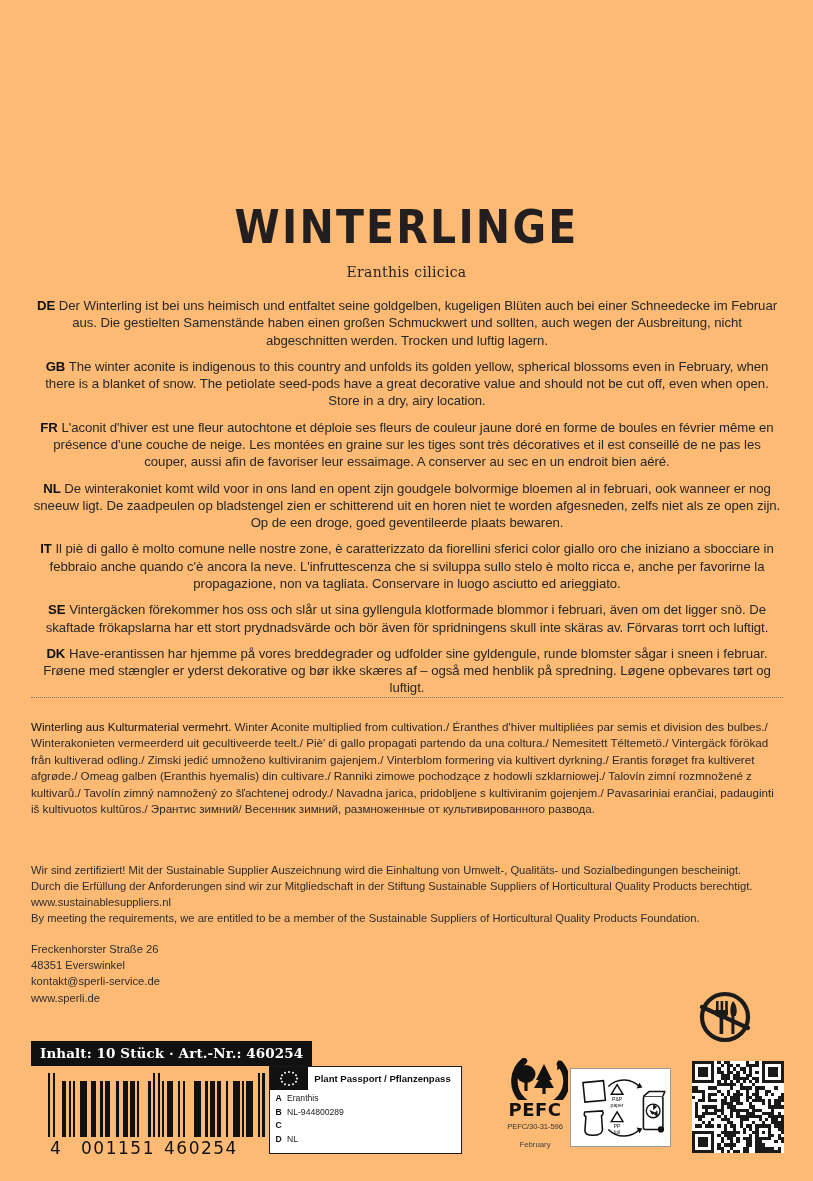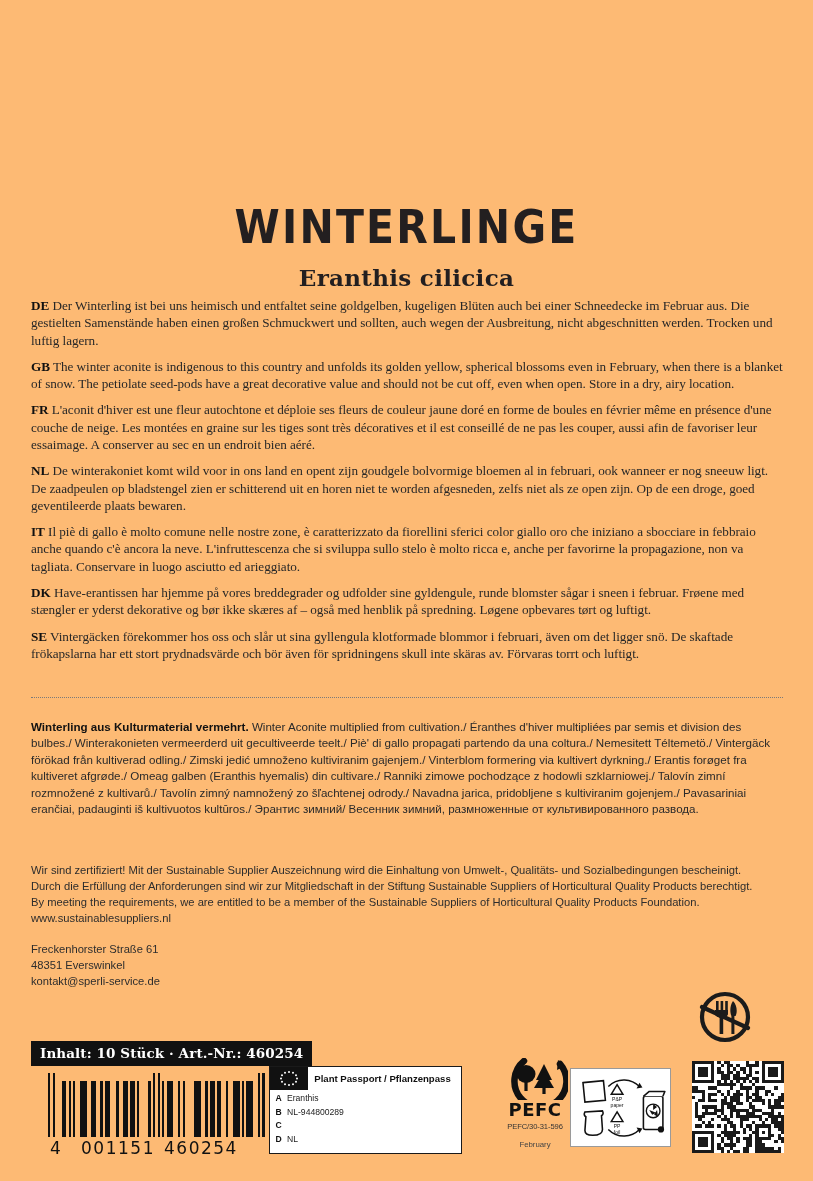--- a/index.html
+++ b/index.html
@@ -33,42 +33,41 @@
     font-size: 41px;
     font-weight: 600;
     letter-spacing: 2.2px;
     color: #231f20;
     line-height: 1;
     transform: scaleY(1.12);
     transform-origin: center top;
   }
   .product-subtitle {
     font-family: "DejaVu Serif", serif;
-    font-size: 23px;
-    font-weight: 700;
+    font-size: 14px;
+    font-weight: 400;
     color: #231f20;
     margin-top: 18px;
     letter-spacing: 0.3px;
   }
 
   
   .desc-block {
     position: absolute;
     left: 31px;
     top: 297px;
     width: 752px;
   }
   .desc-para {
     font-size: 13.2px;
     line-height: 1.31;
     color: #272727;
     margin-bottom: 9px;
-    text-align: left;
+    text-align: center;
     letter-spacing: -0.05px;
-    font-family: Liberation Serif, serif;
   }
   .desc-para:last-child { margin-bottom: 0; }
   .lang-code {
     font-weight: 700;
     color: #111;
   }
 
   
   .dotted-rule {
     position: absolute;
@@ -82,21 +81,21 @@
   
   .cultivation-block {
     position: absolute;
     left: 31px;
     top: 719px;
     width: 752px;
     font-size: 11.6px;
     line-height: 1.42;
     color: #2a2a2a;
   }
-  .cultivation-block b { font-weight: 700; color: #111; }
+  .cultivation-block b { font-weight: 400; color: #111; }
 
   
   .cert-block {
     position: absolute;
     left: 31px;
     top: 862px;
     width: 752px;
     font-size: 11.2px;
     line-height: 1.43;
     color: #2d2d2d;
@@ -290,41 +289,42 @@
     <div class="product-title">WINTERLINGE</div>
     <div class="product-subtitle">Eranthis cilicica</div>
   </div>
 
   <div class="desc-block" id="desc-block">
       <div class="desc-para"><span class="lang-code">DE</span><span> Der Winterling ist bei uns heimisch und entfaltet seine goldgelben, kugeligen Blüten auch bei einer Schneedecke im Februar aus. Die gestielten Samenstände haben einen großen Schmuckwert und sollten, auch wegen der Ausbreitung, nicht abgeschnitten werden. Trocken und luftig lagern.</span></div>
       <div class="desc-para"><span class="lang-code">GB</span><span> The winter aconite is indigenous to this country and unfolds its golden yellow, spherical blossoms even in February, when there is a blanket of snow. The petiolate seed-pods have a great decorative value and should not be cut off, even when open. Store in a dry, airy location.</span></div>
       <div class="desc-para"><span class="lang-code">FR</span><span> L'aconit d'hiver est une fleur autochtone et déploie ses fleurs de couleur jaune doré en forme de boules en février même en présence d'une couche de neige. Les montées en graine sur les tiges sont très décoratives et il est conseillé de ne pas les couper, aussi afin de favoriser leur essaimage. A conserver au sec en un endroit bien aéré.</span></div>
       <div class="desc-para"><span class="lang-code">NL</span><span> De winterakoniet komt wild voor in ons land en opent zijn goudgele bolvormige bloemen al in februari, ook wanneer er nog sneeuw ligt. De zaadpeulen op bladstengel zien er schitterend uit en horen niet te worden afgesneden, zelfs niet als ze open zijn. Op de een droge, goed geventileerde plaats bewaren.</span></div>
       <div class="desc-para"><span class="lang-code">IT</span><span> Il piè di gallo è molto comune nelle nostre zone, è caratterizzato da fiorellini sferici color giallo oro che iniziano a sbocciare in febbraio anche quando c'è ancora la neve. L'infruttescenza che si sviluppa sullo stelo è molto ricca e, anche per favorirne la propagazione, non va tagliata. Conservare in luogo asciutto ed arieggiato.</span></div>
+      <div class="desc-para"><span class="lang-code">SE</span><span> Vintergäcken förekommer hos oss och slår ut sina gyllengula klotformade blommor i februari, även om det ligger snö. De skaftade frökapslarna har ett stort prydnadsvärde och bör även för spridningens skull inte skäras av. Förvaras torrt och luftigt.</span></div>
       <div class="desc-para"><span class="lang-code">DK</span><span> Have-erantissen har hjemme på vores breddegrader og udfolder sine gyldengule, runde blomster sågar i sneen i februar. Frøene med stængler er yderst dekorative og bør ikke skæres af – også med henblik på spredning. Løgene opbevares tørt og luftigt.</span></div>
-      <div class="desc-para"><span class="lang-code">SE</span><span> Vintergäcken förekommer hos oss och slår ut sina gyllengula klotformade blommor i februari, även om det ligger snö. De skaftade frökapslarna har ett stort prydnadsvärde och bör även för spridningens skull inte skäras av. Förvaras torrt och luftigt.</span></div>
     </div>
 
   <div class="dotted-rule" id="rule-top"></div>
 
   <div class="cultivation-block">
     <b>Winterling aus Kulturmaterial vermehrt.</b><span> Winter Aconite multiplied from cultivation./ Éranthes d'hiver multipliées par semis et division des bulbes./ Winterakonieten vermeerderd uit gecultiveerde teelt./ Piè' di gallo propagati partendo da una coltura./ Nemesitett Téltemetö./ Vintergäck förökad från kultiverad odling./ Zimski jedić umnoženo kultiviranim gajenjem./ Vinterblom formering via kultivert dyrkning./ Erantis forøget fra kultiveret afgrøde./ Omeag galben (Eranthis hyemalis) din cultivare./ Ranniki zimowe pochodzące z hodowli szklarniowej./ Talovín zimní rozmnožené z kultivarů./ Tavolín zimný namnožený zo šľachtenej odrody./ Navadna jarica, pridobljene s kultiviranim gojenjem./ Pavasariniai erančiai, padauginti iš kultivuotos kultūros./ Эрантис зимний/ Весенник зимний, размноженные от культивированного развода.</span>
   </div>
 
   <div class="cert-block" id="cert-block">
       <div>Wir sind zertifiziert! Mit der Sustainable Supplier Auszeichnung wird die Einhaltung von Umwelt-, Qualitäts- und Sozialbedingungen bescheinigt.</div>
       <div>Durch die Erfüllung der Anforderungen sind wir zur Mitgliedschaft in der Stiftung Sustainable Suppliers of Horticultural Quality Products berechtigt.</div>
+      <div>www.sustainablesuppliers.nl</div>
       <div>By meeting the requirements, we are entitled to be a member of the Sustainable Suppliers of Horticultural Quality Products Foundation.</div>
-      <div>www.sustainablesuppliers.nl</div>
     </div>
 
   <div class="address-block" id="address-block">
-      <div>Freckenhorster Straße 61</div>
+      <div>Freckenhorster Straße 26</div>
       <div>48351 Everswinkel</div>
       <div>kontakt@sperli-service.de</div>
+      <div>www.sperli.de</div>
     </div>
 
   <div class="content-bar">Inhalt: 10 Stück · Art.-Nr.: 460254</div>
 
   <div class="barcode-wrap">
     <div class="barcode-bars" id="barcode-bars">
         <i class="guard" style="width: 2.29474px;"></i>
         <i class="space" style="width: 2.29474px;"></i>
         <i class="guard" style="width: 2.29474px;"></i>
         <i class="space" style="width: 2.29474px;"></i>

